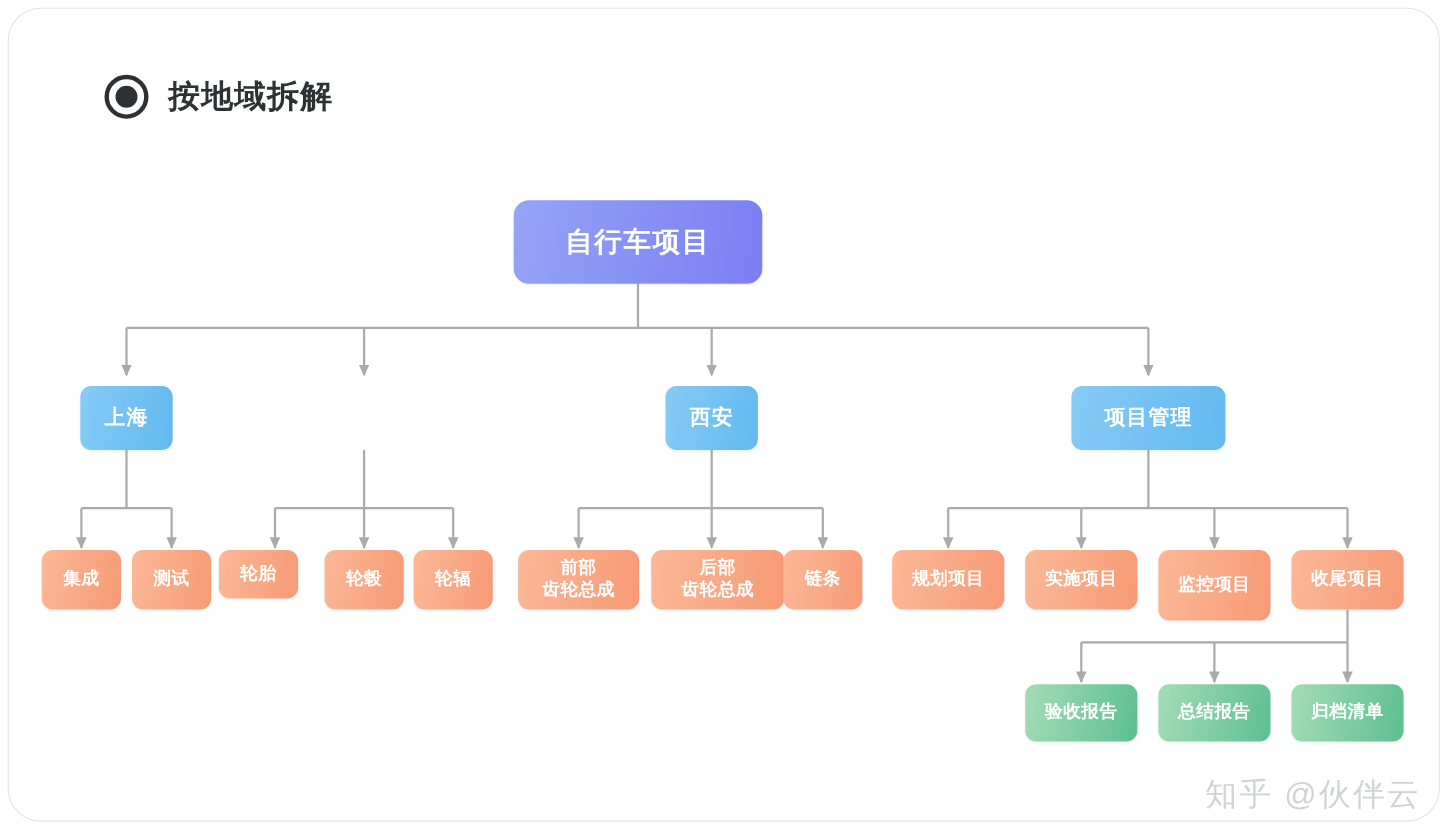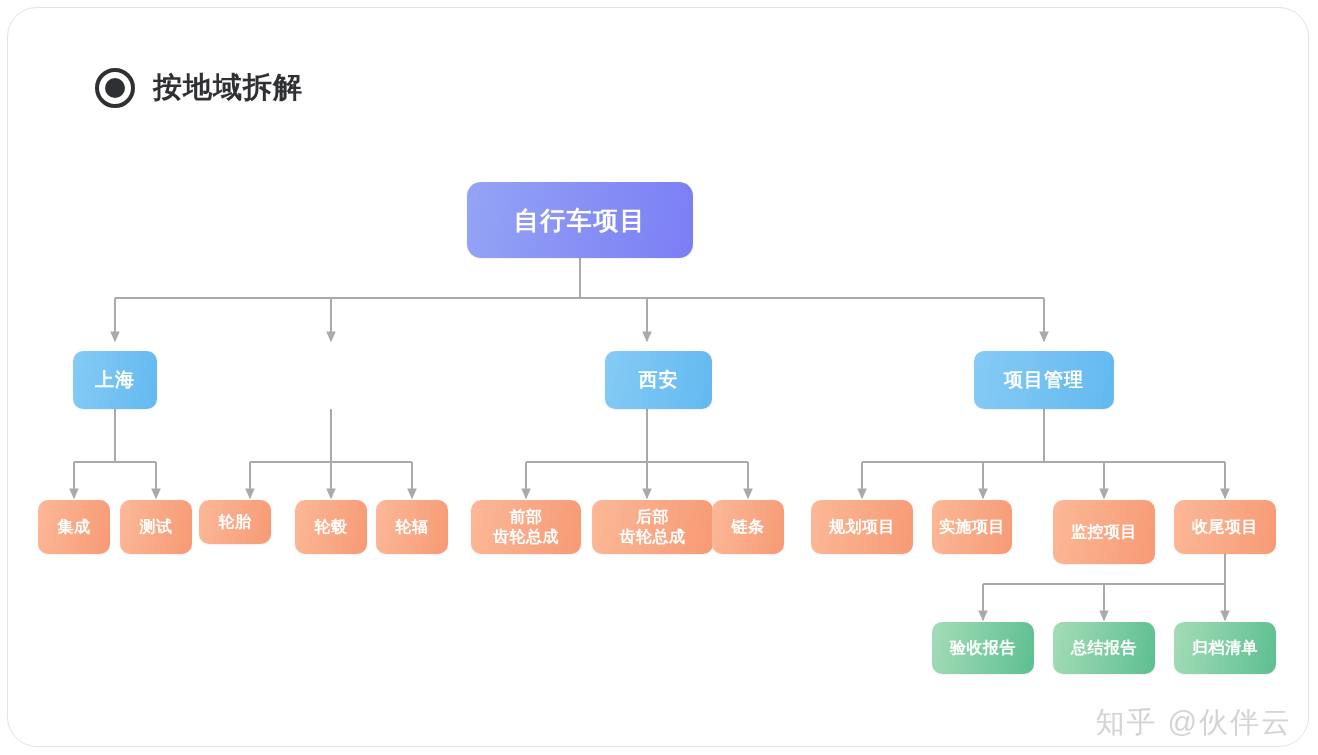--- a/index.html
+++ b/index.html
@@ -199,38 +199,38 @@
         <path d="M 983 584 L 1225 584"></path>
         <path d="M 983 584 L 983 620" marker-end="url(#arrow)"></path>
         <path d="M 1104 584 L 1104 620" marker-end="url(#arrow)"></path>
         <path d="M 1225 584 L 1225 620" marker-end="url(#arrow)"></path>
       </g>
     </svg>
 
     <div class="node root" style="left:467px; top:169px; width:226px; height:76px;margin-top:13px;">自行车项目</div>
 
     <div class="node blue" style="left:73px; top:351px; width:84px; height:58px;">上海</div>
-    <div class="node blue" style="left:605px; top:351px; width:107px; height:58px;">西安</div>
+    <div class="node blue" style="left:605px; top:351px; width:84px; height:58px;">西安</div>
     <div class="node blue" style="left:974px; top:351px; width:140px; height:58px;">项目管理</div>
 
     <div class="node orange" style="left:38px; top:500px; width:72px; height:54px;">集成</div>
     <div class="node orange" style="left:120px; top:500px; width:72px; height:54px;">测试</div>
 
     <div class="node orange" style="left:199px; top:500px; width:72px; height:44px;">轮胎</div>
     <div class="node orange" style="left:295px; top:500px; width:72px; height:54px;">轮毂</div>
     <div class="node orange" style="left:376px; top:500px; width:72px; height:54px;">轮辐</div>
 
     <div class="node orange" style="left:471px; top:500px; width:110px; height:54px;">前部
 齿轮总成</div>
     <div class="node orange" style="left:592px; top:500px; width:121px; height:54px;">后部
 齿轮总成</div>
     <div class="node orange" style="left:712px; top:500px; width:72px; height:54px;">链条</div>
 
     <div class="node orange" style="left:811px; top:500px; width:102px; height:54px;">规划项目</div>
-    <div class="node orange" style="left:932px; top:500px; width:80px; height:54px;">实施项目</div>
+    <div class="node orange" style="left:932px; top:500px; width:102px; height:54px;">实施项目</div>
     <div class="node orange" style="left:1053px; top:500px; width:102px; height:64px;">监控项目</div>
     <div class="node orange" style="left:1174px; top:500px; width:102px; height:54px;">收尾项目</div>
 
     <div class="node green" style="left:932px; top:622px; width:102px; height:52px;">验收报告</div>
     <div class="node green" style="left:1053px; top:622px; width:102px; height:52px;">总结报告</div>
     <div class="node green" style="left:1174px; top:622px; width:102px; height:52px;">归档清单</div>
 
   </div>
 
   <div class="watermark">知乎 @伙伴云</div>

